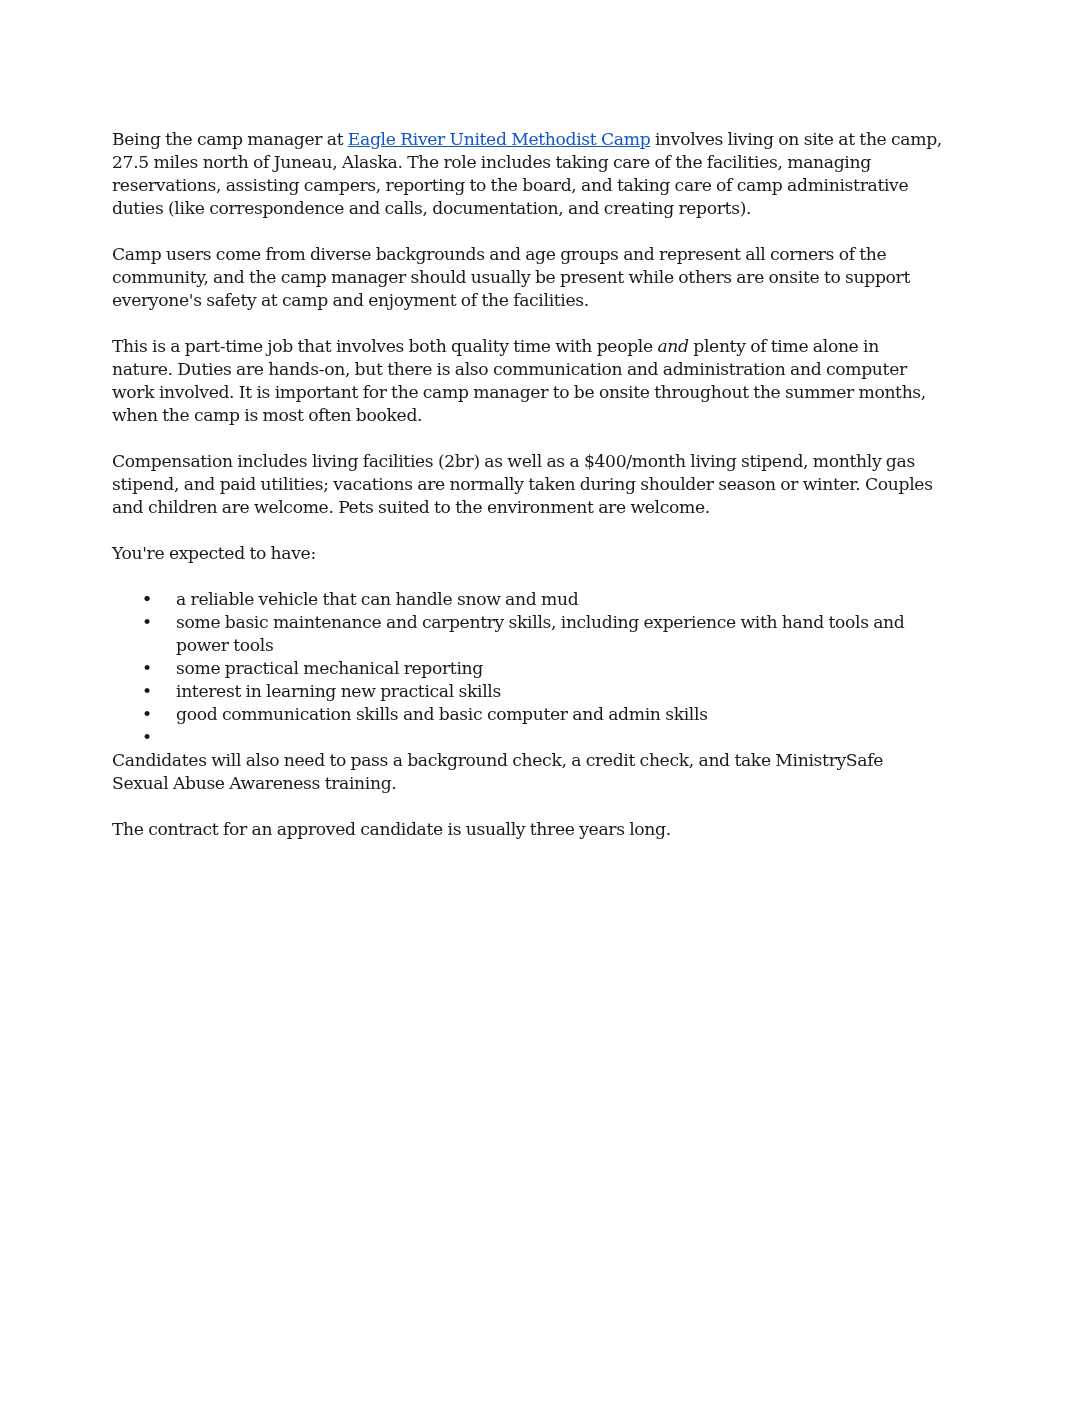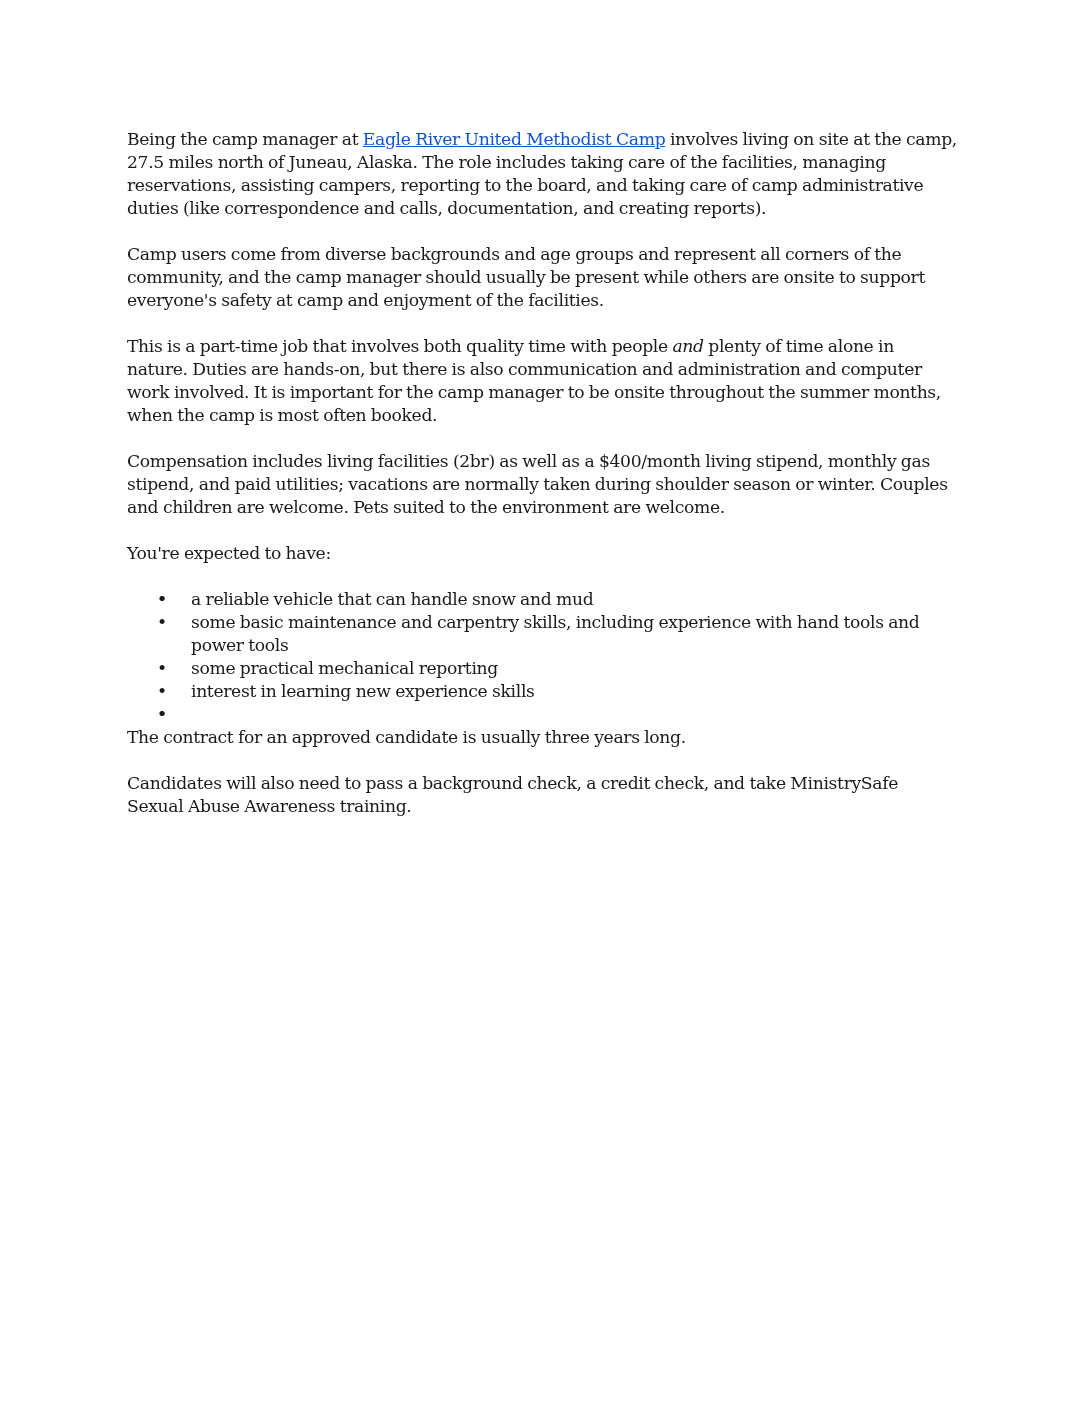--- a/index.html
+++ b/index.html
@@ -1,18 +1,18 @@
 <!DOCTYPE html>
 <html><head>
 <meta charset="utf-8">
 <style>
   html, body { margin: 0; padding: 0; background: #ffffff; }
   body { width: 1088px; height: 1408px; position: relative; overflow: hidden; }
   .page {
-    position: absolute; left: 127px; top: 128px; width: 830px;
+    position: absolute; left: 112px; top: 128px; width: 830px;
     font-family: "DejaVu Serif", "Liberation Serif", serif;
     font-size: 17.2px; line-height: 23px; color: #1a1a1a;
     letter-spacing: -0.35px; word-spacing: -0.5px;
   }
   p { margin: 0 0 23px 0; }
   a.link { color: #1155cc; text-decoration: underline; }
   ul { margin: 0 0 23px 0; padding: 0; list-style: none; }
   li { position: relative; padding-left: 64px; }
   li .bullet { position: absolute; left: 30px; top: 0; }
 </style>
@@ -26,20 +26,20 @@
 
   <p><span>This is a part-time job that involves both quality time with people </span><em>and</em><span> plenty of time alone in nature. Duties are hands-on, but there is also communication and administration and computer work involved. It is important for the camp manager to be onsite throughout the summer months, when the camp is most often booked.</span></p>
   <p>Compensation includes living facilities (2br) as well as a $400/month living stipend, monthly gas stipend, and paid utilities; vacations are normally taken during shoulder season or winter. Couples and children are welcome. Pets suited to the environment are welcome.</p>
   <p>You're expected to have:</p>
 
   <ul>
     <li><span class="bullet">•</span></li>
     <li><span class="bullet">•</span><span>a reliable vehicle that can handle snow and mud</span></li>
     <li><span class="bullet">•</span><span>some basic maintenance and carpentry skills, including experience with hand tools and power tools</span></li>
     <li><span class="bullet">•</span><span>some practical mechanical reporting</span></li>
-    <li><span class="bullet">•</span><span>interest in learning new experience skills</span></li>
-    <li><span class="bullet">•</span></li>
+    <li><span class="bullet">•</span><span>interest in learning new practical skills</span></li>
+    <li><span class="bullet">•</span><span>good communication skills and basic computer and admin skills</span></li>
     <li><span class="bullet">•</span></li>
   </ul>
 
+  <p>Candidates will also need to pass a background check, a credit check, and take MinistrySafe Sexual Abuse Awareness training.</p>
   <p>The contract for an approved candidate is usually three years long.</p>
-  <p>Candidates will also need to pass a background check, a credit check, and take MinistrySafe Sexual Abuse Awareness training.</p>
 </div>
 
 </body></html>

